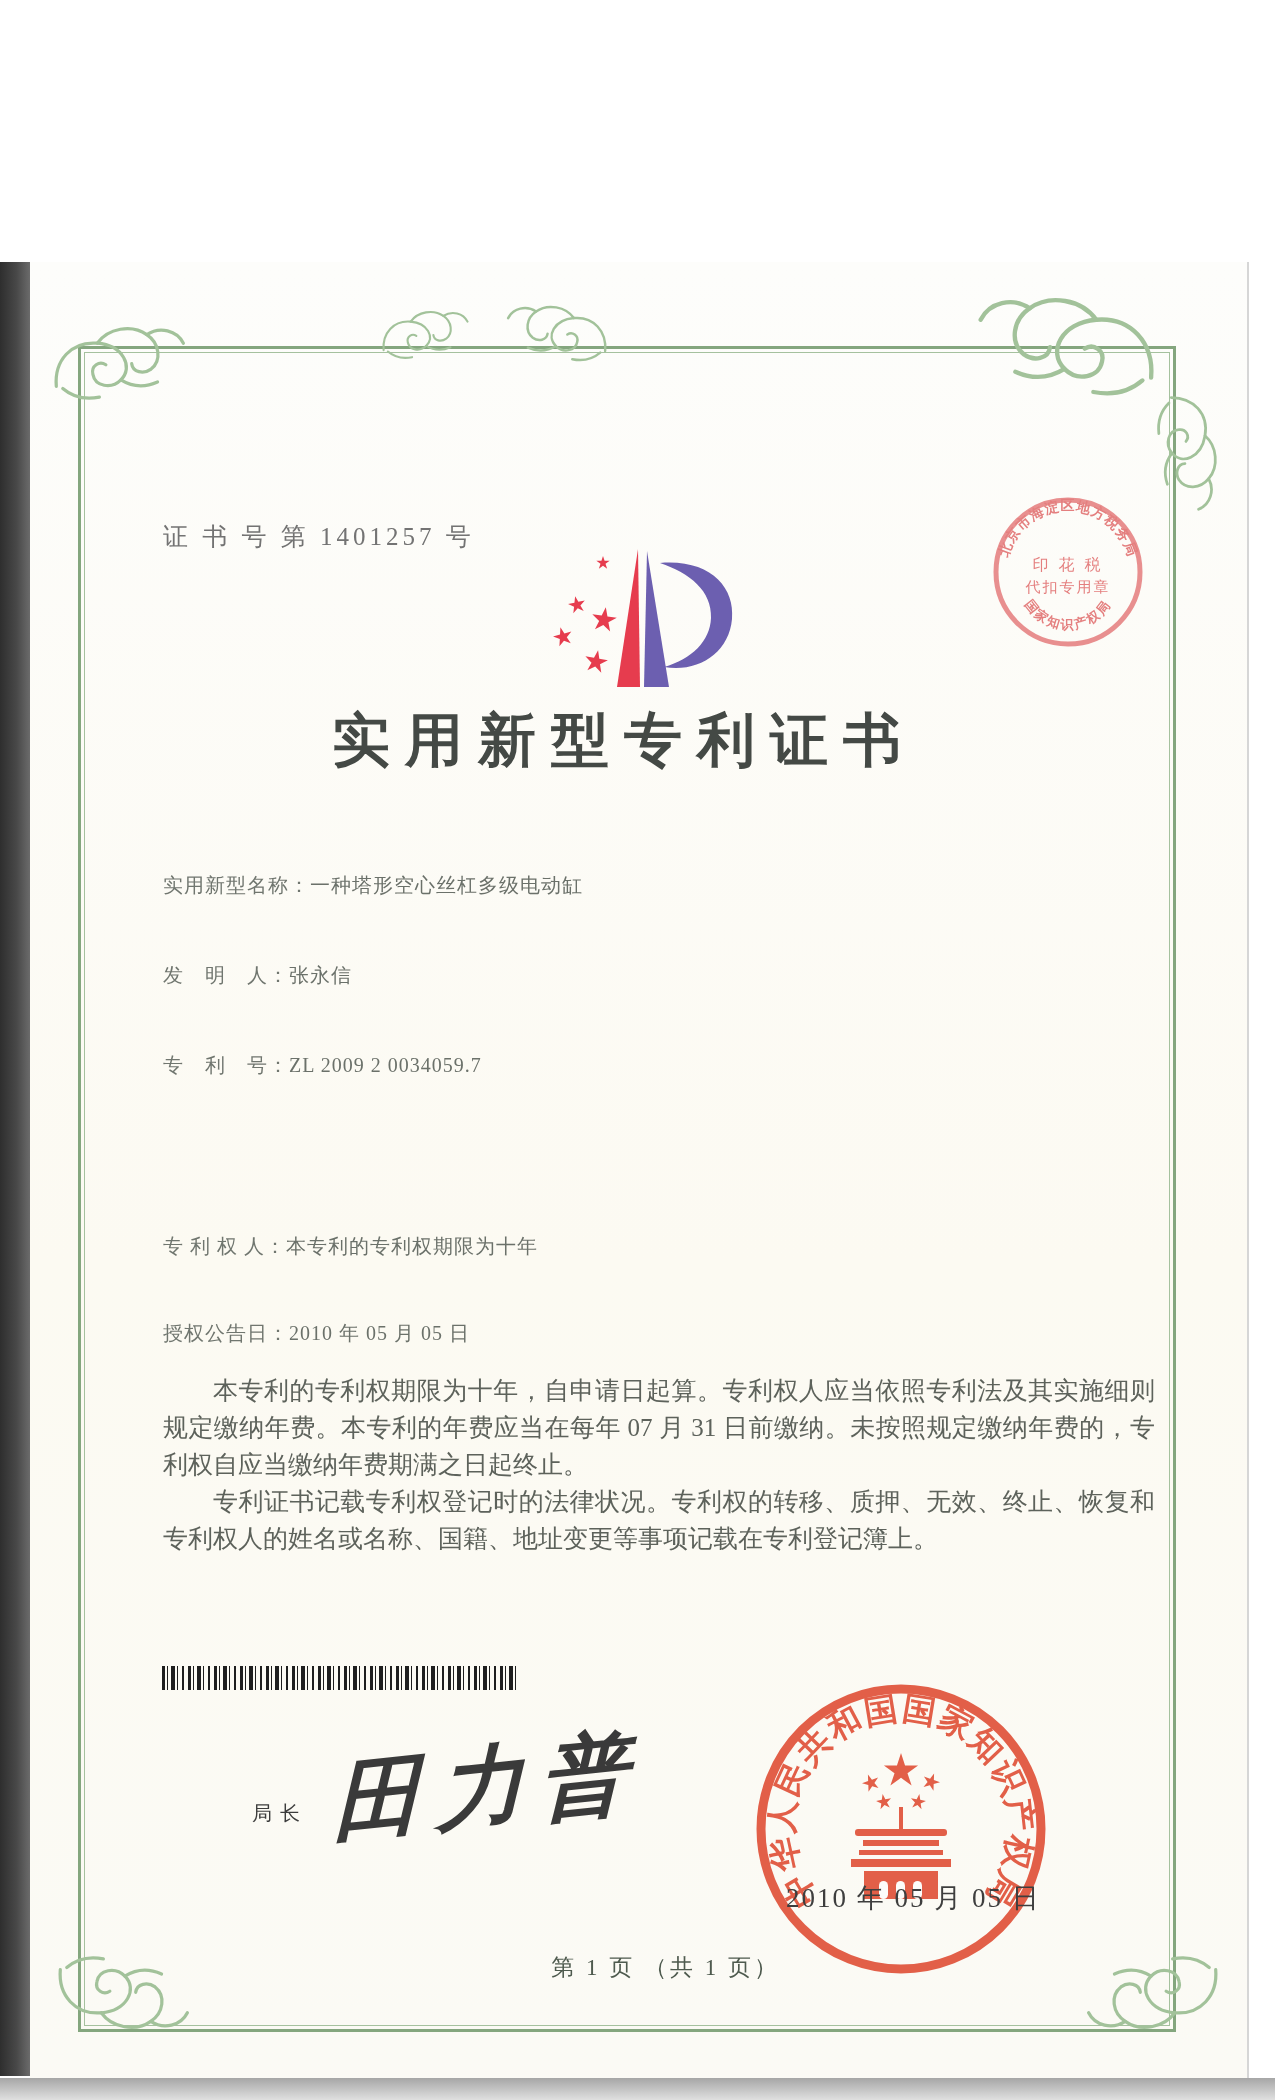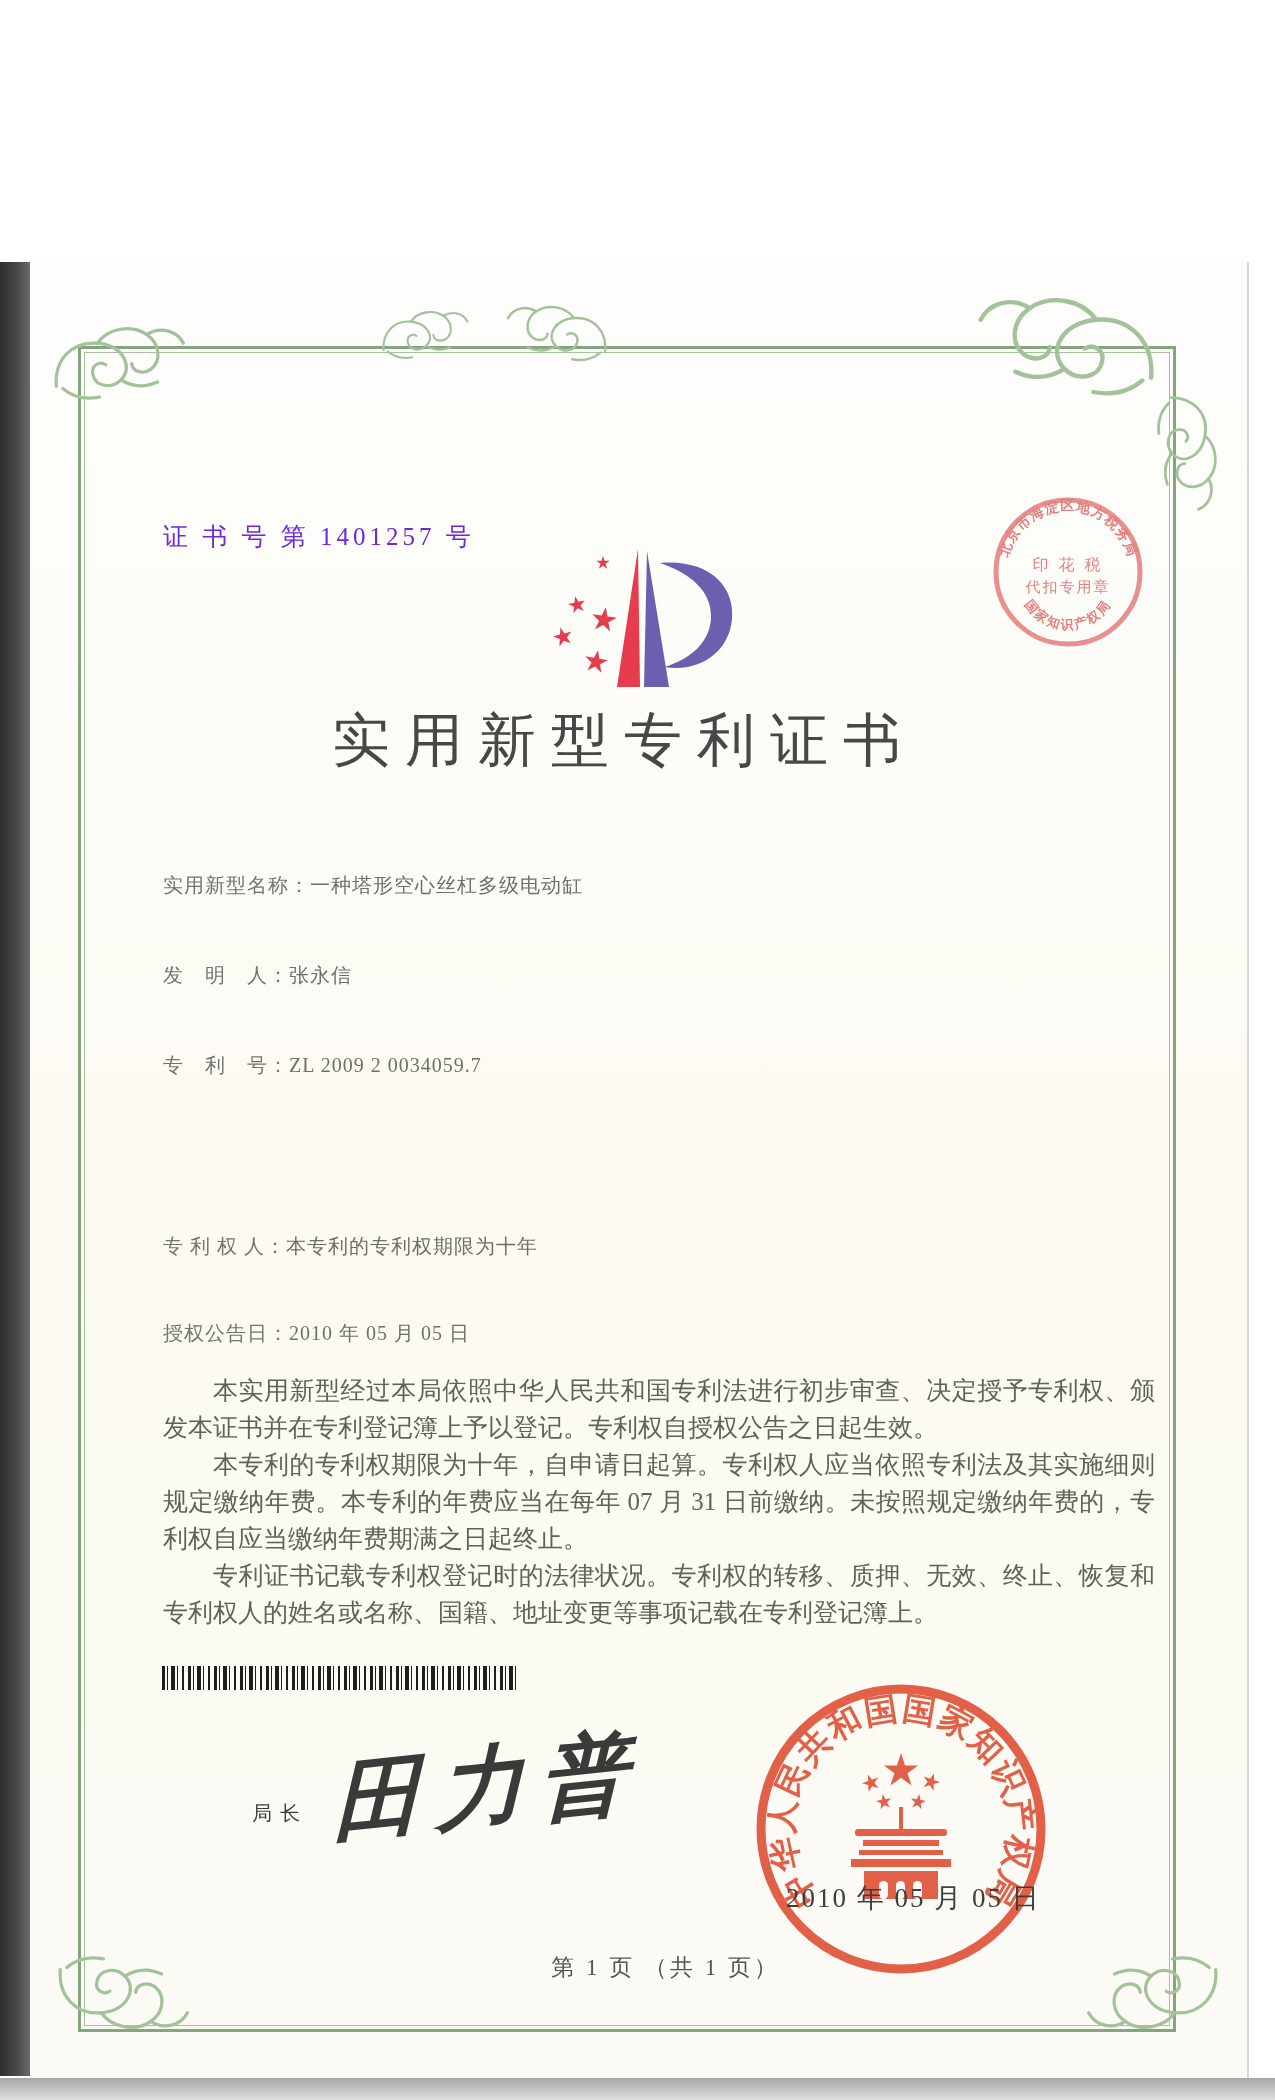--- a/index.html
+++ b/index.html
@@ -12,23 +12,23 @@
         background:linear-gradient(180deg,#a6a6a6,#e0e0e0);}
   .right-line{position:absolute;left:1247px;top:262px;width:2px;height:1816px;background:#d6d6d6;}
   .paper{position:absolute;left:30px;top:262px;width:1217px;height:1816px;
         background:linear-gradient(180deg,#fdfdfb,#fcfaf2 55%,#fbfaf5);}
   
   .frame{position:absolute;left:78px;top:346px;width:1092px;height:1680px;
         border:3px solid #84a67e;}
   .frame-inner{position:absolute;left:3px;top:3px;right:3px;bottom:3px;border:1px solid #a5c19e;}
   .orn{position:absolute;pointer-events:none;}
   
-  .cert-no{position:absolute;left:163px;top:520px;font-size:25px;letter-spacing:4px;color:#6d28d9;}
+  .cert-no{position:absolute;left:163px;top:520px;font-size:25px;letter-spacing:4px;color:#737373;}
   .title{position:absolute;left:78px;top:702px;width:1092px;text-align:center;
-        font-size:58px;letter-spacing:15px;color:#444945;font-weight:400;}
+        font-size:58px;letter-spacing:15px;color:#444945;font-weight:700;}
   .field{position:absolute;left:163px;font-size:20px;color:#70766f;letter-spacing:1px;white-space:nowrap;}
   .f0{top:872px}.f1{top:962px}.f2{top:1052px}.f3{top:1143px}.f4{top:1233px}.f5{top:1320px}
   .fvalue{color:#6b716a;}
   .body-text{position:absolute;left:163px;top:1372px;width:992px;font-size:25px;line-height:37px;
         color:#5d625b;text-align:justify;}
   .body-text p{margin:0;text-indent:2em;}
   .barcode{position:absolute;left:162px;top:1666px;width:356px;height:24px;background:
      repeating-linear-gradient(90deg,#1e1e1e 0,#1e1e1e 3px,transparent 3px,transparent 5px,
      #1e1e1e 5px,#1e1e1e 6px,transparent 6px,transparent 9px,#1e1e1e 9px,#1e1e1e 13px,
      transparent 13px,transparent 15px,#1e1e1e 15px,#1e1e1e 16px,transparent 16px,transparent 20px,
@@ -139,21 +139,20 @@
     <span>专　利　号：</span><span class="fvalue">ZL 2009 2 0034059.7</span>
   </div>
   <div class="field f4">
     <span>专 利 权 人：</span><span class="fvalue">本专利的专利权期限为十年</span>
   </div>
   <div class="field f5">
     <span>授权公告日：</span><span class="fvalue">2010 年 05 月 05 日</span>
   </div>
 
   <div class="body-text">
-    <p>本实用新型经过本局依照中华人民共和国专利法进行初步审查、决定授予专利权、颁发本证书并在专利登记簿上予以登记。专利权自授权公告之日起生效。</p>
     <p>本专利的专利权期限为十年，自申请日起算。专利权人应当依照专利法及其实施细则规定缴纳年费。本专利的年费应当在每年 07 月 31 日前缴纳。未按照规定缴纳年费的，专利权自应当缴纳年费期满之日起终止。</p>
     <p>专利证书记载专利权登记时的法律状况。专利权的转移、质押、无效、终止、恢复和专利权人的姓名或名称、国籍、地址变更等事项记载在专利登记簿上。</p>
   </div>
 
   <div class="barcode"></div>
 
   <div class="director">局长</div>
   <div class="signature">田力普</div>
 
   <svg class="seal" viewBox="0 0 300 300">

